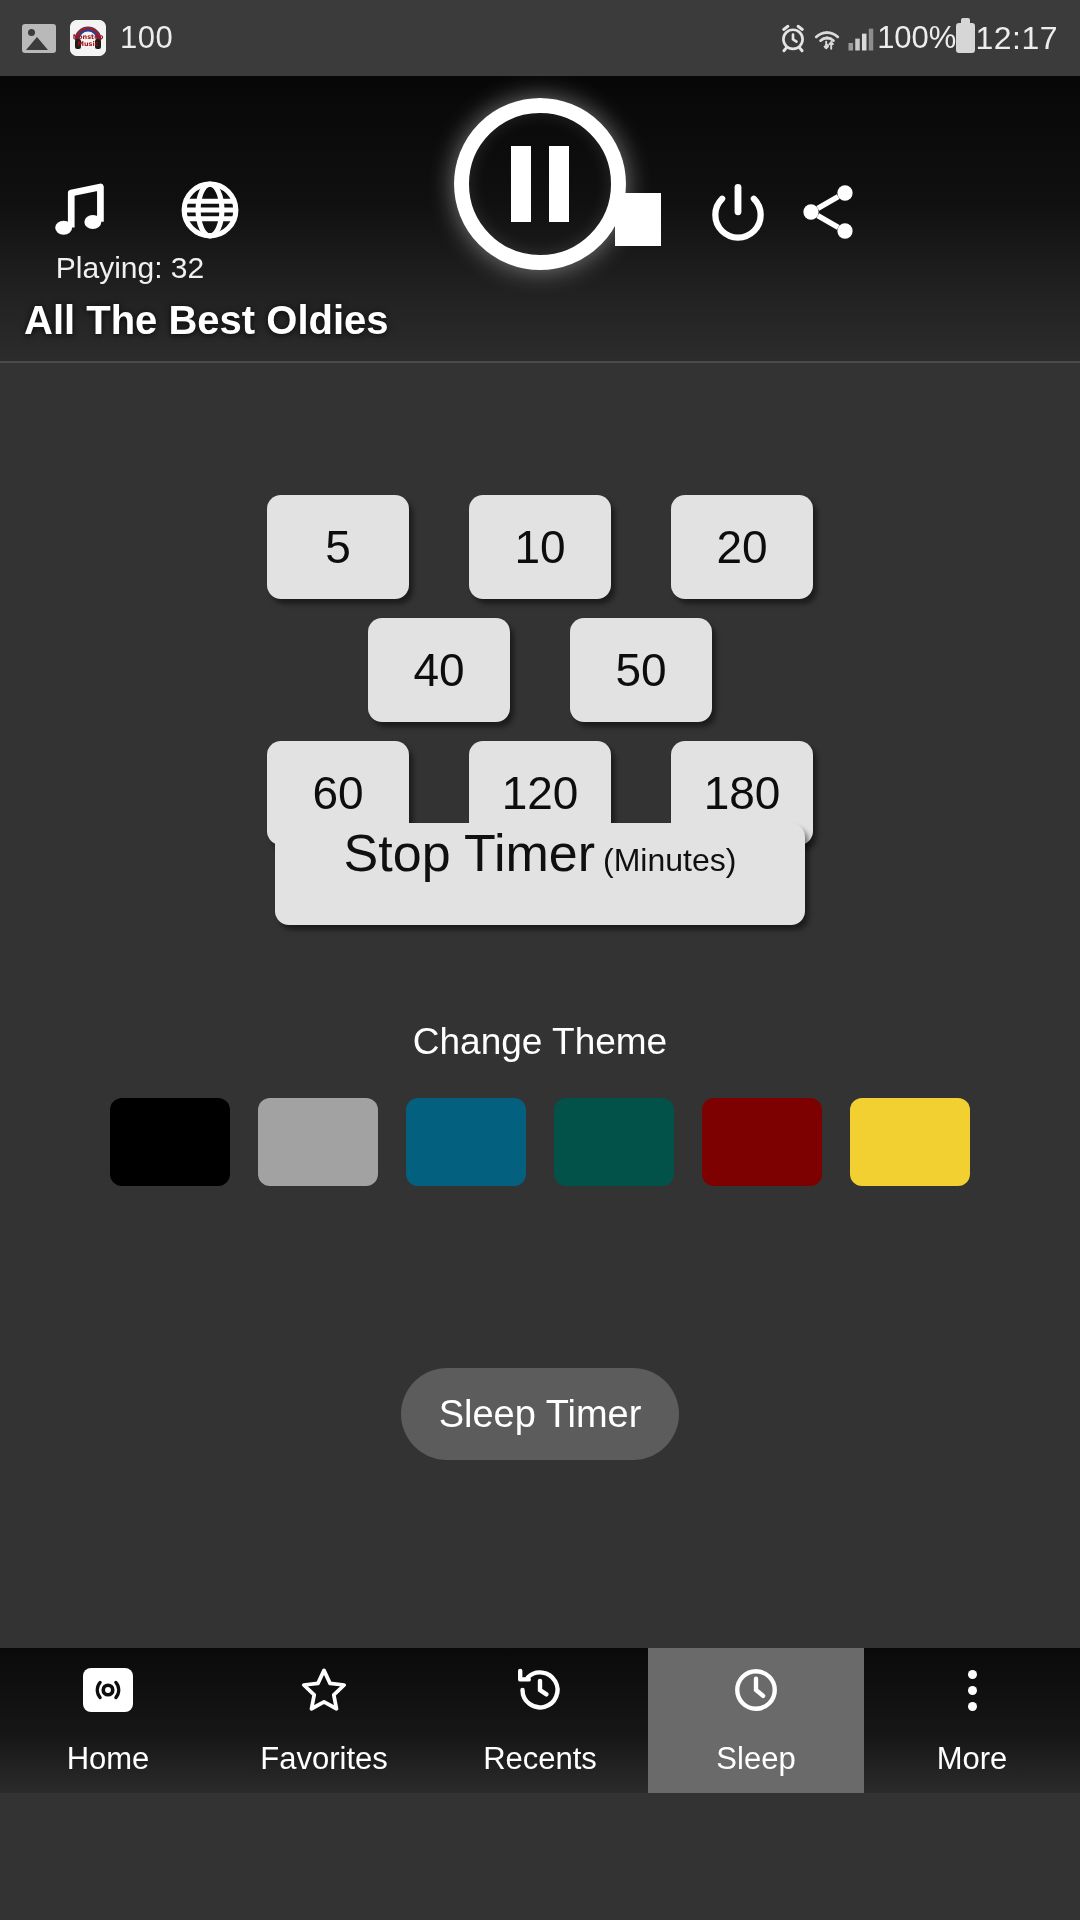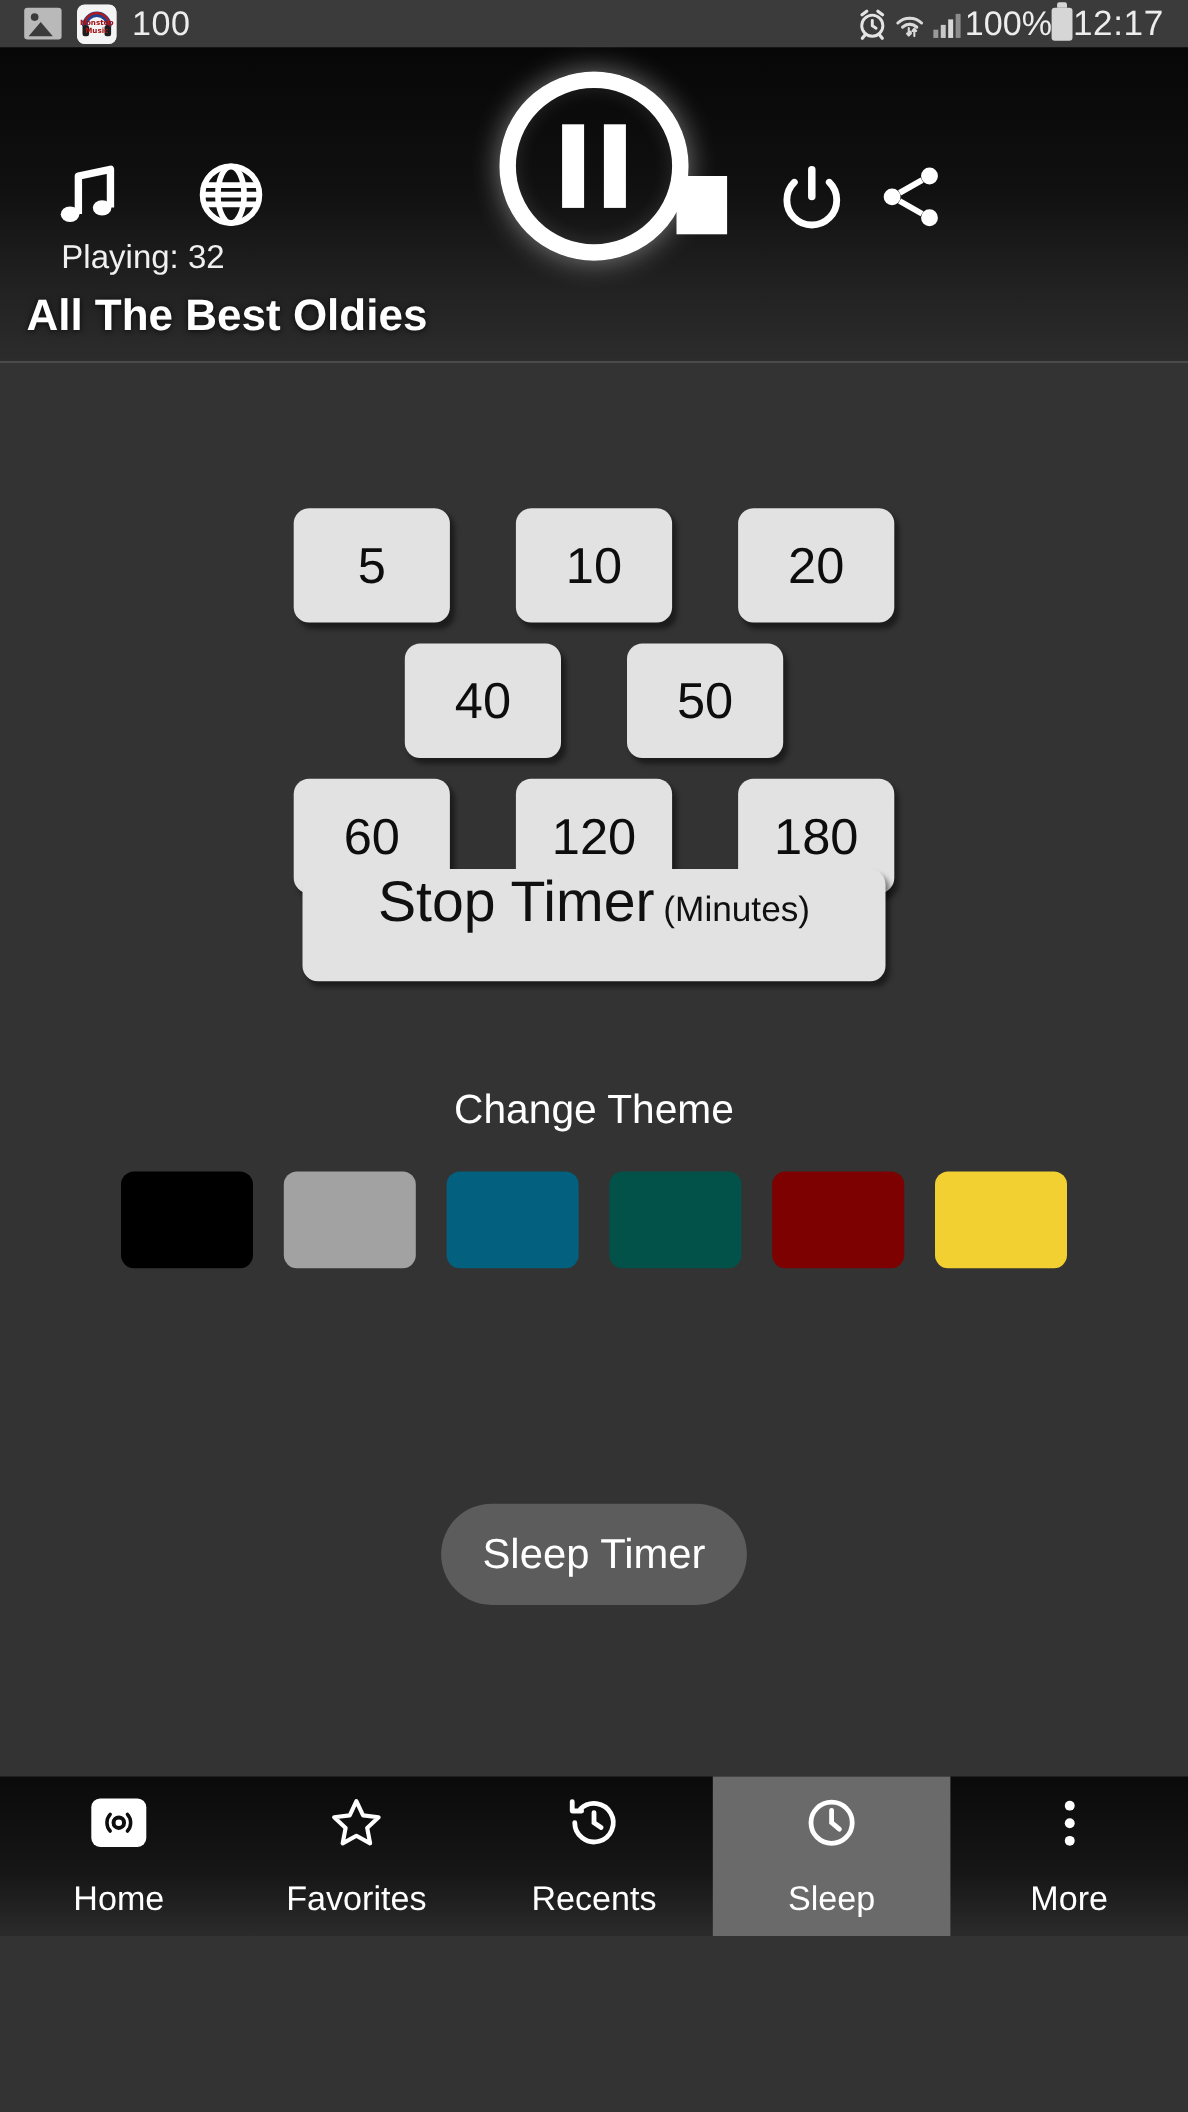--- a/index.html
+++ b/index.html
@@ -6,21 +6,21 @@
   html, body {
     width: 1080px; height: 1920px;
     background: #2f2f2f;
     font-family: "Liberation Sans", sans-serif;
     overflow: hidden;
   }
   #app { position: relative; width: 1080px; height: 1920px; background: #333333; }
 
   
   .status-bar {
-    height: 43px; background: #3b3b3b;
+    height: 76px; background: #3b3b3b;
     display: flex; align-items: center;
     padding: 2px 22px;
     color: #e9e9e9;
   }
   .sb-left { display: flex; align-items: center; gap: 14px; }
   .sb-right { margin-left: auto; display: flex; align-items: center; }
   .sb-text { font-size: 31px; color: #ededed; letter-spacing: 0.5px; }
   .img-icon {
     width: 34px; height: 29px; background: #b9b9b9; border-radius: 3px;
     position: relative; overflow: hidden;
@@ -128,21 +128,21 @@
     position: absolute; top: 735px; left: 0; right: 0;
     display: flex; justify-content: center; gap: 28px;
   }
   .swatch { width: 120px; height: 88px; border-radius: 12px; }
 
   .sleep-pill {
     position: absolute; top: 1005px; left: 50%; transform: translateX(-50%);
     width: 278px; height: 92px; border-radius: 46px;
     background: #5c5c5c;
     display: flex; align-items: center; justify-content: center;
-    color: #ffffff; font-size: 38px; margin-top: 32px;
+    color: #ffffff; font-size: 38px;
   }
 
   
   .bottom-nav {
     position: absolute; bottom: 0; left: 0; right: 0;
     height: 145px;
     background: linear-gradient(180deg, #0a0a0a 0%, #161616 60%, #2b2b2b 100%);
     display: flex;
   }
   .nav-item {

